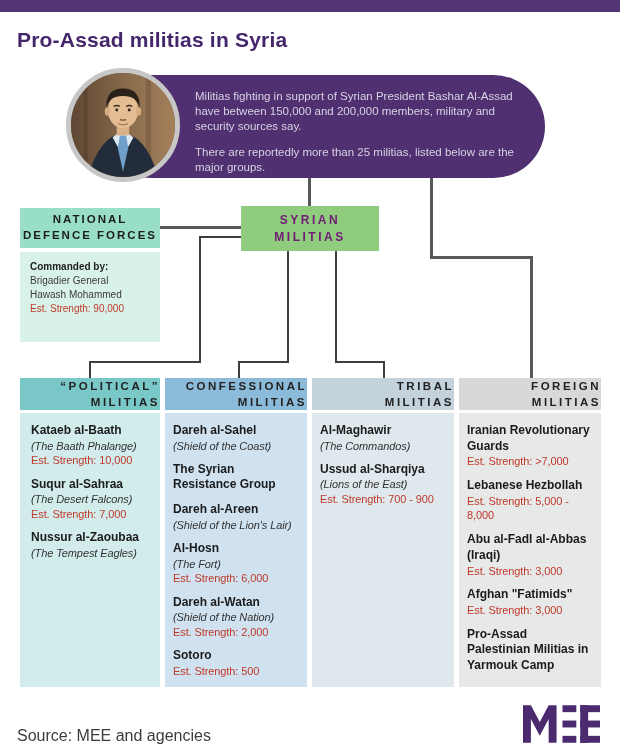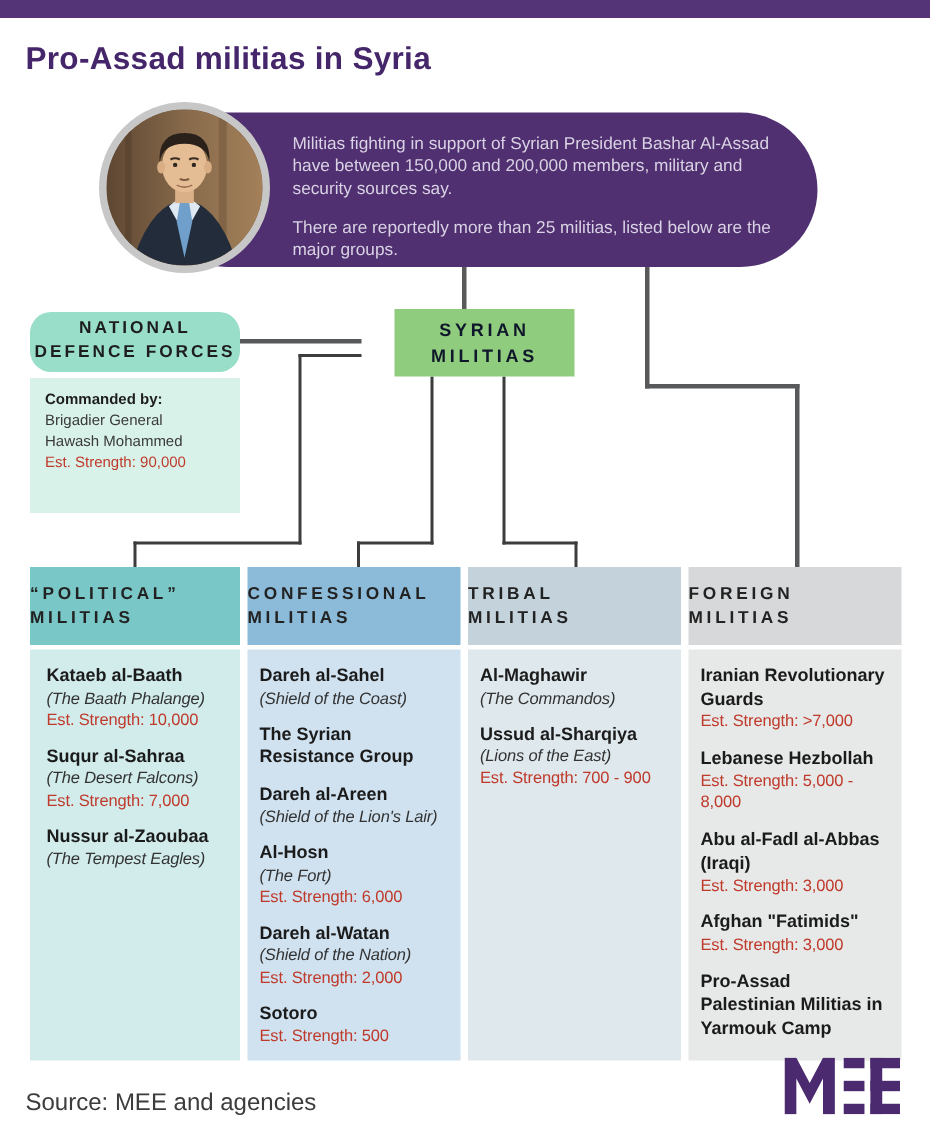--- a/index.html
+++ b/index.html
@@ -35,35 +35,35 @@
   .p4 { left:89px;  top:361px; width:2px;  height:17px; }
   .c1 { left:287px; top:251px; width:2px;  height:112px;}
   .c2 { left:238px; top:361px; width:51px; height:2px;  }
   .c3 { left:238px; top:361px; width:2px;  height:17px; }
   .t1 { left:335px; top:251px; width:2px;  height:112px;}
   .t2 { left:335px; top:361px; width:50px; height:2px;  }
   .t3 { left:383px; top:361px; width:2px;  height:17px; }
 
   .ndf-header { position:absolute; left:20px; top:208px; width:140px; height:40px;
             background:#98dec8; display:flex; flex-direction:column; justify-content:center; align-items:center;
-            font-weight:700; font-size:11.5px; letter-spacing:2px; color:#1d1d1d; line-height:1.35; text-align:center;border-radius:14px; }
+            font-weight:700; font-size:11.5px; letter-spacing:2px; color:#1d1d1d; line-height:1.35; text-align:center; }
   .ndf-body { position:absolute; left:20px; top:252px; width:140px; height:90px;
             background:#d9f2e9; padding:8px 10px; font-size:10px; line-height:1.4; color:#3a3a3a; }
   .bold-dark { font-weight:700; color:#1d1d1d; }
   .red { color:#bf3a2b; }
 
-  .root-box { position:absolute; left:241px; top:206px; width:120px; height:45px;
+  .root-box { position:absolute; left:241px; top:206px; width:138px; height:45px;
             background:#90cc7e; display:flex; flex-direction:column; justify-content:center; align-items:center;
-            font-weight:700; font-size:12px; letter-spacing:2.5px; color:#0f172a; line-height:1.4;margin-left:22px; }
+            font-weight:700; font-size:12px; letter-spacing:2.5px; color:#701a75; line-height:1.4; }
 
   .columns { position:absolute; left:20px; top:378px; width:582px; display:flex; gap:5px; }
   .col { display:flex; flex-direction:column; }
   .col:nth-child(1) { width:140px; }
   .col:nth-child(n+2) { width:142px; }
-  .col-header { height:52px; display:flex; flex-direction:column; justify-content:center; align-items:flex-start;
+  .col-header { height:32px; display:flex; flex-direction:column; justify-content:center; align-items:flex-end;
             font-weight:700; font-size:11.5px; letter-spacing:2.5px; color:#222; line-height:1.4; text-align:center; }
   .col-body { margin-top:3px; height:274px; padding:10px 8px; }
   .entry { margin-bottom:9px; }
   .entry-name { font-weight:700; font-size:12px; color:#1b1b1b; line-height:1.3; }
   .entry-alias { font-style:italic; font-size:11px; color:#333; line-height:1.3; letter-spacing:-0.1px; }
   .entry-strength { font-size:11px; color:#bf3a2b; line-height:1.35; letter-spacing:-0.1px; }
 
   .source { position:absolute; left:17px; top:727px; font-size:16px; color:#3c3c3c; }
   .mee-logo { position:absolute; left:523px; top:705px; width:77px; height:38px; }
 </style>

